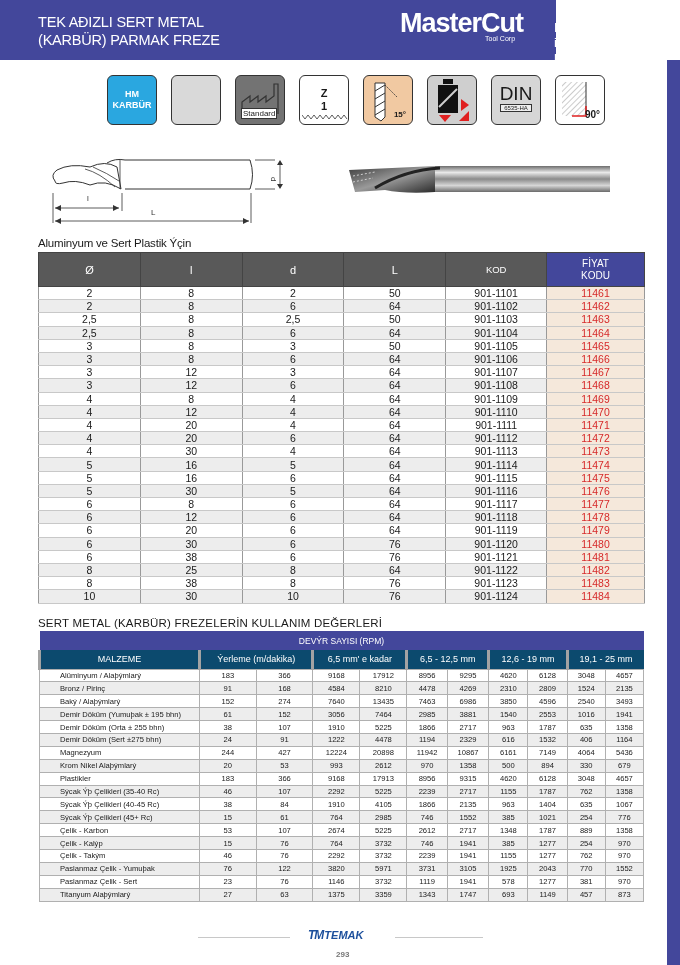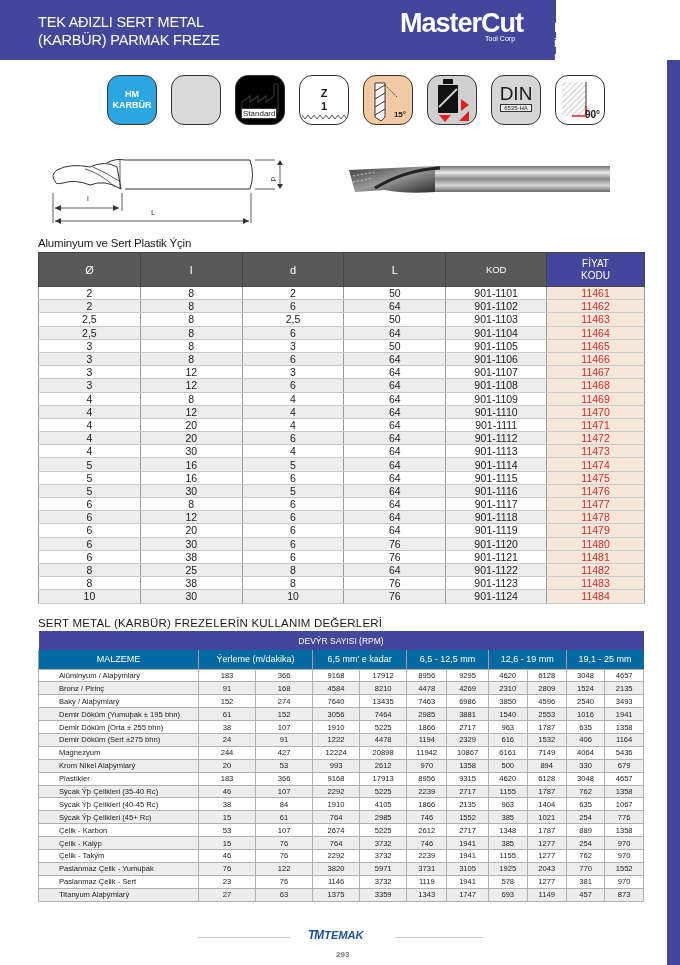--- a/index.html
+++ b/index.html
@@ -32,27 +32,27 @@
     position: absolute; left: 554px; top: 20px; color: #fff; font-size: 13px;
   }
   .made-in b { font-size: 15px; }
   
   .right-stripe {
     position: absolute; left: 667px; top: 60px; width: 13px; height: 905px; background: #43479b;
   }
   
   .icons { position: absolute; left: 107px; top: 75px; display: flex; gap: 14px; }
   .icon-box {
-    width: 50px; height: 50px; border-radius: 13px; border: 1.5px solid #333;
+    width: 50px; height: 50px; border-radius: 6px; border: 1.5px solid #333;
     display: flex; flex-direction: column; align-items: center; justify-content: center;
     position: relative; overflow: hidden;
   }
   .ib-hm { background: #2aa7e0; color: #fff; font-weight: bold; font-size: 9px; line-height: 11px; text-align: center; }
   .ib-type { background: #d9d9d9; }
-  .ib-std { background: #000000; }
+  .ib-std { background: #737373; }
   .ib-std .std-label { position: absolute; bottom: 5px; left: 5px; font-size: 8px; border: 1px solid #333; padding: 0 1px; background: #fff; }
   .ib-z { background: #fff; font-weight: bold; font-size: 11px; line-height: 13px; text-align: center; }
   .ib-helix { background: #f1c9a2; }
   .ib-helix .deg { position: absolute; right: 6px; bottom: 5px; font-size: 8px; font-weight: bold; }
   .ib-center { background: #cfcfcf; }
   .ib-din { background: #d6d6d6; }
   .ib-din .din-t { font-size: 19px; line-height: 20px; margin-top: -4px; }
   .ib-din .din-s { font-size: 6px; border: 1px solid #333; padding: 0 3px; background: #eee; }
   .ib-angle { background: #fff; }
   .ib-angle .deg { position: absolute; right: 4px; bottom: 4px; font-size: 10px; font-weight: bold; }
@@ -74,21 +74,21 @@
     height: 13.2px; text-align: center; border-left: 1px solid #999; border-right: 1px solid #999;
     border-bottom: 1px solid #c8c8c8; line-height: 12px; padding: 0;
   }
   .t1 tr.odd td { background: #ffffff; }
   .t1 tr.even td { background: #ededed; }
   .t1 td.price { background: #f5e8db !important; color: #d62a2a; margin-top: 28px; }
   .t1 { border-bottom: 1px solid #999; }
   
   .t2 { position: absolute; left: 38px; top: 631px; width: 606px; font-size: 7.6px; border-radius: 27px; }
   .t2 th.rpm { background: #43479b; color: #fff; font-weight: normal; height: 19px; font-size: 8.5px; }
-  .t2 th.grp { background: #0369a1; color: #fff; font-weight: normal; height: 19px; font-size: 9px; border-left: 1px solid #a3a3a3; }
+  .t2 th.grp { background: #0c4a6e; color: #fff; font-weight: normal; height: 19px; font-size: 9px; border-left: 3px solid #a3a3a3; }
   .t2 td {
     height: 12.9px; border: 1px solid #b0b0b0; text-align: center; padding: 0; line-height: 11px;
   }
   .t2 td.mat { text-align: left; padding-left: 20px; }
   .t2 tr.odd td { background: #ffffff; }
   .t2 tr.even td { background: #ededed; }
   
   .footer-line { position: absolute; top: 937px; height: 1px; background: #c8c8c8; }
   .footer-logo { position: absolute; left: 308px; top: 928px; color: #1c4f9c; font-weight: bold; font-style: italic; font-size: 11px; }
   .footer-logo .tm { font-size: 12px; letter-spacing: -1px; margin-right: 1px; }

